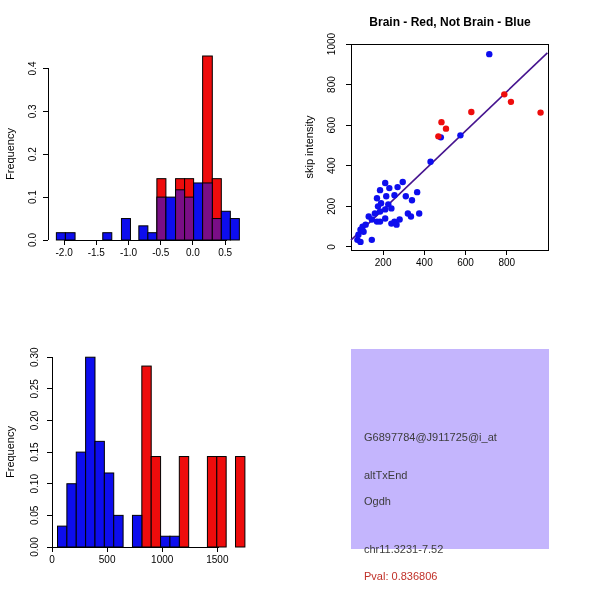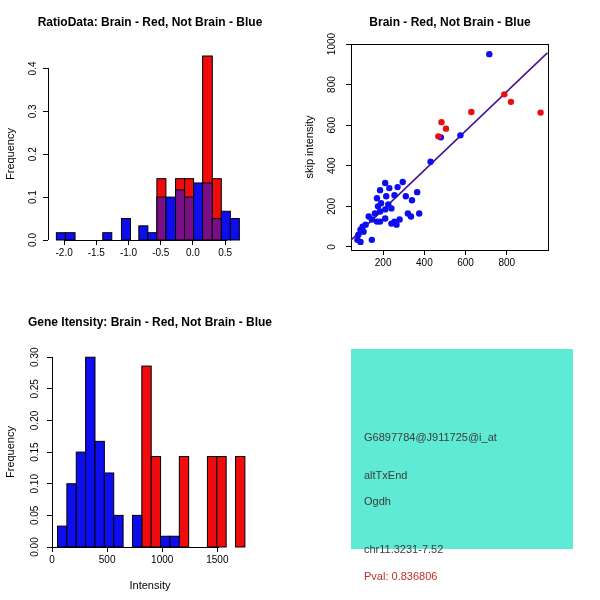--- a/index.html
+++ b/index.html
@@ -62,21 +62,20 @@
         <text transform="translate(36,240) rotate(-90)" text-anchor="middle">0.0</text>
         <line x1="48" y1="197.11060948081263" x2="43" y2="197.11060948081263" stroke="#000000" shape-rendering="crispEdges"></line>
         <text transform="translate(36,197.11060948081263) rotate(-90)" text-anchor="middle">0.1</text>
         <line x1="48" y1="154.22121896162528" x2="43" y2="154.22121896162528" stroke="#000000" shape-rendering="crispEdges"></line>
         <text transform="translate(36,154.22121896162528) rotate(-90)" text-anchor="middle">0.2</text>
         <line x1="48" y1="111.33182844243794" x2="43" y2="111.33182844243794" stroke="#000000" shape-rendering="crispEdges"></line>
         <text transform="translate(36,111.33182844243794) rotate(-90)" text-anchor="middle">0.3</text>
         <line x1="48" y1="68.44243792325057" x2="43" y2="68.44243792325057" stroke="#000000" shape-rendering="crispEdges"></line>
         <text transform="translate(36,68.44243792325057) rotate(-90)" text-anchor="middle">0.4</text>
       </svg>
-    <div class="chart-title">RatioData: Brain - Red, Not Brain - Blue</div>
     <div class="ylab" style="left:-89px;top:147px">Frequency</div>
   </div>
 
   <div class="panel" style="left:300px;top:0">
     <svg class="chart-svg" width="300" height="300" id="svg-scatter">
         <rect x="51" y="44" width="197" height="206" fill="none" stroke="#000000" stroke-width="1" shape-rendering="crispEdges"></rect>
         <line x1="83.14644351464435" y1="250" x2="208.7866108786611" y2="250" stroke="#000000" stroke-width="1" shape-rendering="crispEdges"></line>
         <line x1="51" y1="246.95566502463055" x2="51" y2="44" stroke="#000000" stroke-width="1" shape-rendering="crispEdges"></line>
         <line x1="83.14644351464435" y1="250" x2="83.14644351464435" y2="255" stroke="#000000" shape-rendering="crispEdges"></line>
         <text x="83.14644351464435" y="266" text-anchor="middle">200</text>
@@ -189,27 +188,25 @@
         <text transform="translate(38,183.7373153500321) rotate(-90)" text-anchor="middle">0.10</text>
         <line x1="52" y1="152.10597302504817" x2="47" y2="152.10597302504817" stroke="#000000" shape-rendering="crispEdges"></line>
         <text transform="translate(38,152.10597302504817) rotate(-90)" text-anchor="middle">0.15</text>
         <line x1="52" y1="120.47463070006422" x2="47" y2="120.47463070006422" stroke="#000000" shape-rendering="crispEdges"></line>
         <text transform="translate(38,120.47463070006422) rotate(-90)" text-anchor="middle">0.20</text>
         <line x1="52" y1="88.84328837508028" x2="47" y2="88.84328837508028" stroke="#000000" shape-rendering="crispEdges"></line>
         <text transform="translate(38,88.84328837508028) rotate(-90)" text-anchor="middle">0.25</text>
         <line x1="52" y1="57.21194605009637" x2="47" y2="57.21194605009637" stroke="#000000" shape-rendering="crispEdges"></line>
         <text transform="translate(38,57.21194605009637) rotate(-90)" text-anchor="middle">0.30</text>
       </svg>
-    <div class="chart-title">Gene Itensity: Brain - Red, Not Brain - Blue</div>
-    <div class="xlab" style="top:279px">Intensity</div>
     <div class="ylab" style="left:-89px;top:145px">Frequency</div>
   </div>
 
   <div class="panel" style="left:300px;top:300px">
-    <div class="info-box" id="info-box" style="background: #5eead4; padding-left: 24px;">
+    <div class="info-box" id="info-box" style="background: #c4b5fd;">
       <div class="info-line" style="top: 82px; color: rgb(60, 60, 60);">G6897784@J911725@i_at</div>
       <div class="info-line" style="top: 120px; color: rgb(60, 60, 60);">altTxEnd</div>
       <div class="info-line" style="top: 146px; color: rgb(60, 60, 60);">Ogdh</div>
       <div class="info-line" style="top: 194px; color: rgb(60, 60, 60);">chr11.3231-7.52</div>
       <div class="info-line" style="top: 221px; color: rgb(192, 48, 40);" id="pval-line">Pval: 0.836806</div>
     </div>
   </div>
 
 </div>
 

